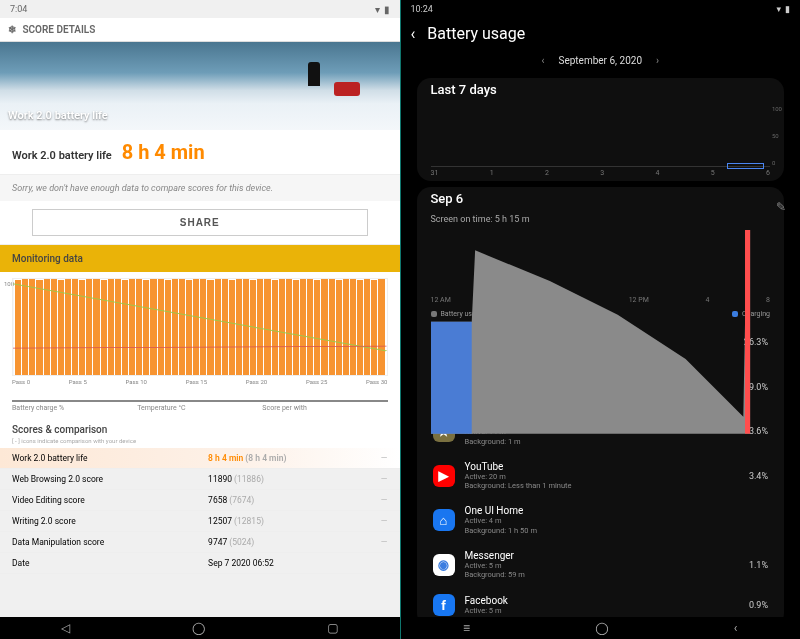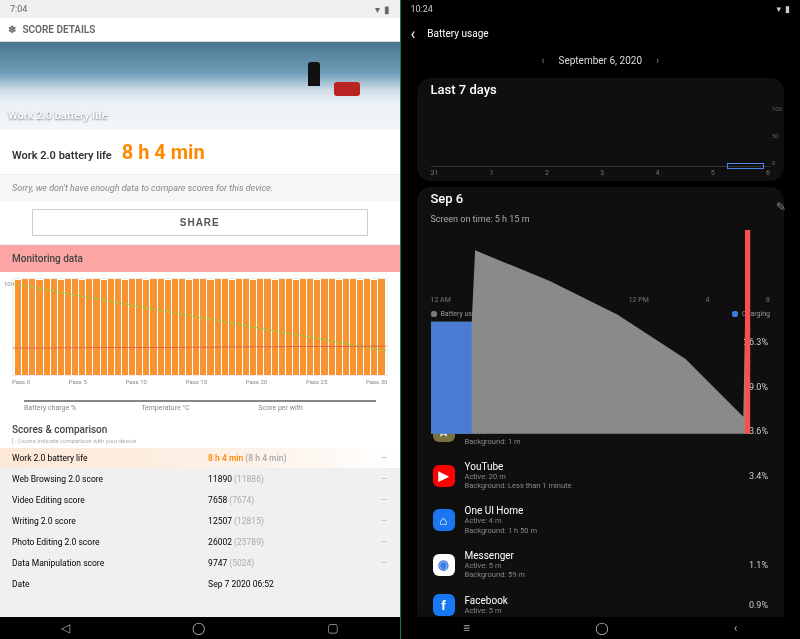--- a/index.html
+++ b/index.html
@@ -56,21 +56,21 @@
   .result-value { color: #ff8a00; font-size: 20px; font-weight: 700; }
   .compare-note {
     padding: 8px 12px; background: #f6f6f6; color: #888; font-size: 9px; font-style: italic;
   }
   .share-btn-wrap { background: #fff; padding: 8px 32px; }
   .share-btn {
     width: 100%; border: 1px solid #ccc; background: #fff; color: #555;
     font-size: 10px; font-weight: 600; padding: 7px 0; letter-spacing: 1px; cursor: pointer;
   }
   .section-title {
-    padding: 8px 12px; background: #fca5a5; border-top: 1px solid #eee;
+    padding: 8px 12px; background: #eab308; border-top: 1px solid #eee;
     color: #444; font-size: 10px; font-weight: 500;
   }
   
   .chart-wrap {
     background: #fff; padding: 6px 12px 4px; position: relative; height: 128px;
   }
   .chart-area {
     position: relative; height: 98px; border: 1px solid #eee;
     display: flex; align-items: flex-end; gap: 1px; padding: 0 2px;
     background: linear-gradient(to right, rgba(0,0,0,0.03) 0 1px, transparent 1px 100%);
@@ -82,21 +82,21 @@
     position: absolute; top: 0; left: 0; width: 100%; height: 100%;
     pointer-events: none;
   }
   .chart-xlabels {
     display: flex; justify-content: space-between; font-size: 6px; color: #888; margin-top: 2px;
   }
   .chart-ylabel-left {
     position: absolute; left: 4px; top: 8px; font-size: 6px; color: #888;
   }
   .legend-strip {
-    display: flex; font-size: 7px; color: #888; padding: 0 24px 4px; background: #fff;
+    display: flex; font-size: 7px; color: #888; padding: 0 12px 4px; background: #fff;
   }
   .legend-strip > div { flex: 1; border-top: 2px solid; padding-top: 2px; }
   .lg1 { border-color: #2a9d3a; }
   .lg2 { border-color: #d9534f; }
   .lg3 { border-color: #f79431; }
   .scores-hdr {
     padding: 8px 12px 2px; background: #fff; color: #444; font-size: 10px; font-weight: 500;
   }
   .scores-sub { font-size: 6px; color: #aaa; padding: 0 12px 4px; background: #fff; }
   .score-table { width: 100%; font-size: 8.5px; border-collapse: collapse; }
@@ -110,21 +110,21 @@
   .android-nav {
     position: absolute; bottom: 0; width: 100%; height: 22px;
     background: #000; display: flex; justify-content: space-around; align-items: center;
   }
   .android-nav span { color: #aaa; font-size: 12px; }
   
   .r-header {
     display: flex; align-items: center; gap: 12px; padding: 6px 10px;
   }
   .r-back { font-size: 16px; color: #fff; }
-  .r-title { font-size: 10px; color: #fff; }
+  .r-title { font-size: 16px; color: #fff; }
   .date-nav {
     display: flex; justify-content: center; align-items: center; gap: 14px;
     padding: 6px 0; font-size: 10px; color: #ddd;
   }
   .date-nav .chev { color: #888; font-size: 10px; }
   .r-card {
     margin: 6px 16px; background: #0f0f0f; border-radius: 14px; padding: 4px 14px;
   }
   .r-card-title { font-size: 13px; font-weight: 500; color: #fff; margin-bottom: 8px; }
   .r-sub { font-size: 9px; color: #aaa; margin-bottom: 6px; }
@@ -293,25 +293,20 @@
           <td>Video Editing score</td>
           <td>7658 <span class="val-dim">(7674)</span></td>
           <td class="dash-cell">—</td>
         </tr>
         <tr>
           <td>Writing 2.0 score</td>
           <td>12507 <span class="val-dim">(12815)</span></td>
           <td class="dash-cell">—</td>
         </tr>
         <tr>
-          <td>Photo Editing 2.0 score</td>
-          <td>26002 <span class="val-dim">(25789)</span></td>
-          <td class="dash-cell">—</td>
-        </tr>
-        <tr>
           <td>Data Manipulation score</td>
           <td>9747 <span class="val-dim">(5024)</span></td>
           <td class="dash-cell">—</td>
         </tr>
         <tr>
           <td>Date</td>
           <td>Sep 7 2020 06:52 <span class="val-dim"></span></td>
           <td class="dash-cell"></td>
         </tr>
       </tbody>

